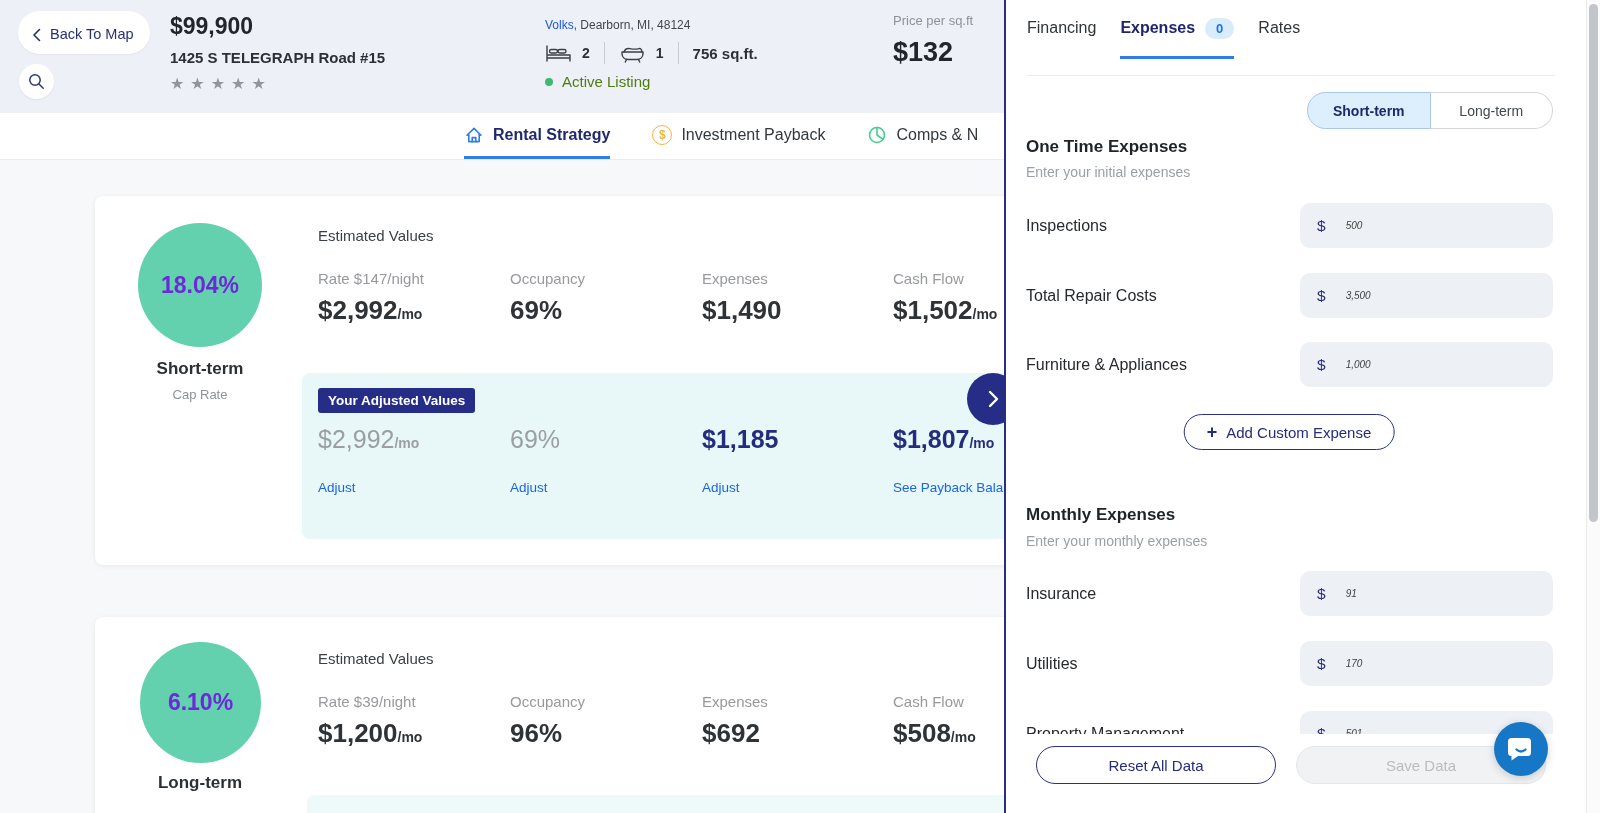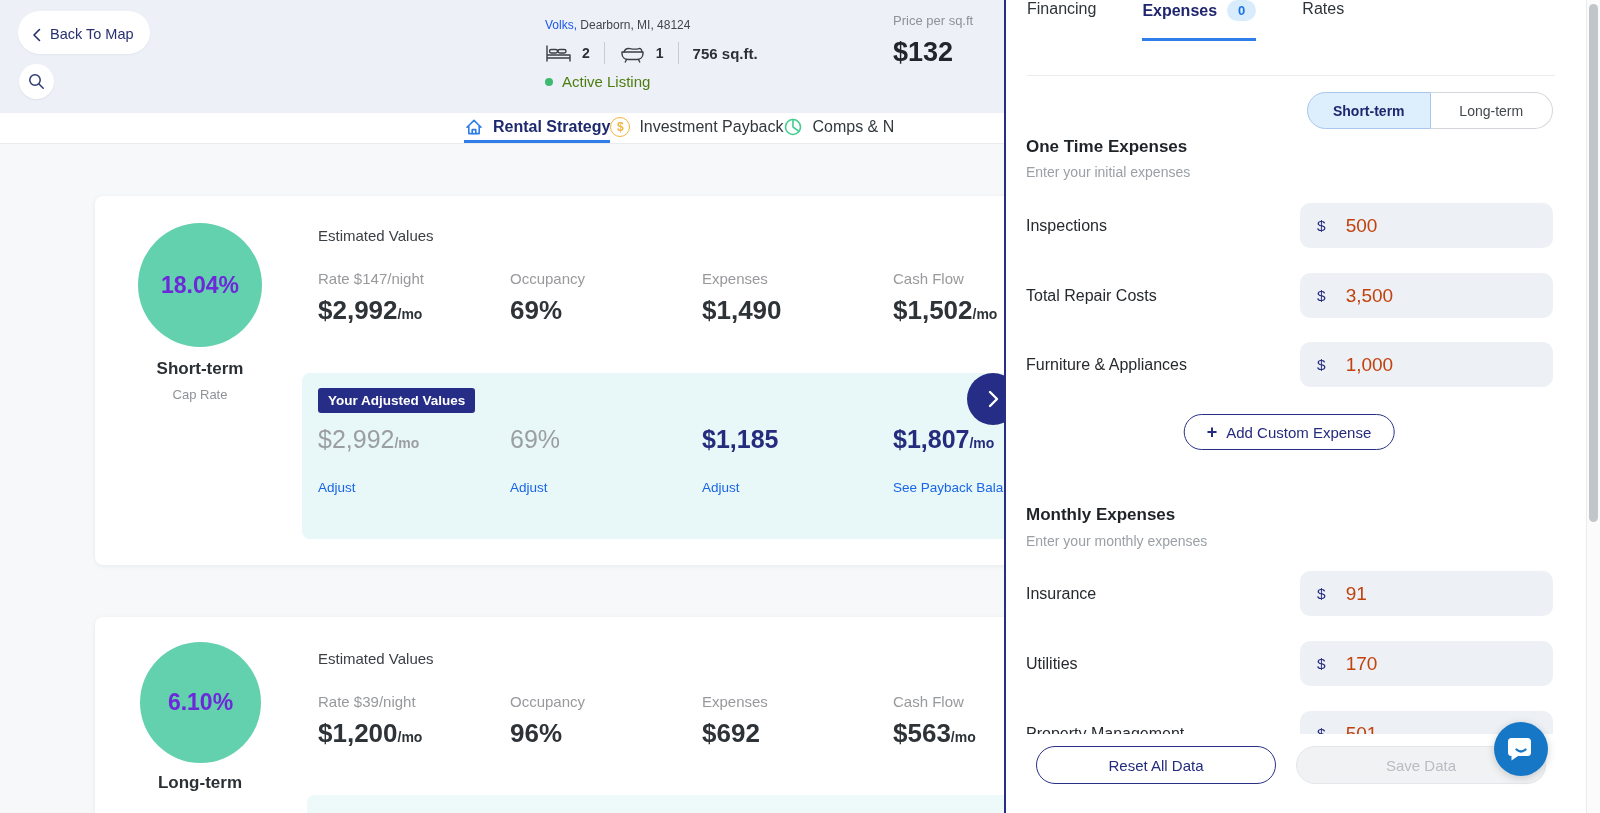--- a/index.html
+++ b/index.html
@@ -31,22 +31,22 @@
   .facts .area { font-size:15px; font-weight:700; color:#2c3136; }
   .status-line { margin-top:9px; display:flex; align-items:center; gap:9px; }
   .status-dot { width:8px; height:8px; border-radius:50%; background:#3dba6f; }
   .status-txt { font-size:15px; color:#4d7c0f; }
 
   .ppsf { position:absolute; left:893px; top:13px; white-space:nowrap; }
   .ppsf-label { font-size:13px; color:#8e9298; }
   .ppsf-val { margin-top:9px; font-size:27px; font-weight:700; color:#22262b; }
 
   
-  .tabbar { position:absolute; left:0; top:113px; width:1004px; height:31px; background:#fff; border-bottom:1px solid #e8ecef;
-    display:flex; align-items:stretch; padding-left:464px; white-space:nowrap; }
+  .tabbar { position:absolute; left:0; top:113px; width:1004px; height:47px; background:#fff; border-bottom:1px solid #e8ecef;
+    display:flex; align-items:stretch; padding-left:464px; gap:42px; white-space:nowrap; }
   .mtab { display:flex; align-items:center; gap:9px; font-size:16px; color:#33383d; cursor:pointer; border-bottom:3px solid transparent; }
   .mtab.active { color:#1f2a6e; font-weight:700; border-bottom-color:#2e7de8; }
   .coin { width:20px; height:20px; border:1.8px solid #efb63f; border-radius:50%; color:#efb63f; font-size:12px; font-weight:700;
     display:flex; align-items:center; justify-content:center; }
 
   .content { position:absolute; left:0; top:160px; width:1004px; height:653px; overflow:hidden; }
   .card { position:absolute; left:95px; width:950px; background:#fff; border-radius:8px; box-shadow:0 1px 5px rgba(30,40,60,.07); }
   .card1 { top:36px; height:369px; }
   .card2 { top:457px; height:400px; }
 
@@ -76,42 +76,42 @@
   .acell.muted .aval { color:#9b9ea2; font-weight:400; }
   .alink { display:block; margin-top:26px; font-size:13.5px; color:#1b66e8; text-decoration:none; cursor:pointer; }
 
   .next-circle { position:absolute; left:872px; top:177px; width:52px; height:52px; border-radius:50%; background:#262d86;
     border:none; display:flex; align-items:center; justify-content:center; cursor:pointer; z-index:5; }
 
   .strip { position:absolute; left:212px; top:178px; width:738px; height:40px; background:#edfaf9; border-radius:8px 8px 0 0; }
 
   
   .panel { position:absolute; left:1004px; top:0; width:596px; height:813px; background:#fff; border-left:2px solid #272e83; }
-  .ptabs { position:absolute; left:21px; top:0; right:45px; height:76px; display:flex; gap:46px; align-items:flex-start;
+  .ptabs { position:absolute; left:21px; top:0; right:45px; height:76px; display:flex; gap:24px; align-items:center;
     border-bottom:1px solid #e9edf0; }
   .ptab { font-size:16px; color:#2f3439; padding-bottom:17px; border-bottom:3px solid transparent; margin-bottom:-1px;
     display:flex; align-items:center; gap:10px; cursor:pointer; white-space:nowrap; }
   .ptab.active { color:#20266e; font-weight:700; border-bottom-color:#2e7de8; }
   .pbadge { background:#d9ecfc; color:#1a73e8; font-size:13px; font-weight:700; padding:3px 11px; border-radius:12px; }
 
   .toggle { position:absolute; left:301px; top:92px; width:246px; height:37px; display:flex; }
   .tg { flex:1; display:flex; align-items:center; justify-content:center; font-size:14px; cursor:pointer; }
   .tg-left { background:#ddeefc; border:1px solid #a9c7ee; border-radius:19px 0 0 19px; color:#20266e; font-weight:700; }
   .tg-right { background:#fff; border:1px solid #d3d7db; border-left:none; border-radius:0 19px 19px 0; color:#42474c; }
 
   .sect-title { position:absolute; left:20px; font-size:17px; font-weight:700; color:#1e2327; }
   .sect-sub { position:absolute; left:20px; font-size:14px; color:#9aa0a5; }
 
   .exp-row { position:absolute; left:20px; right:47px; height:45px; }
   .exp-label { position:absolute; left:0; top:50%; transform:translateY(-50%); font-size:16px; color:#26292d; white-space:nowrap; }
   .exp-input { position:absolute; right:0; top:0; width:253px; height:45px; background:#edf0f5; border-radius:10px;
     display:flex; align-items:center; padding-left:17px; gap:20px; }
   .cur { font-size:15.5px; color:#252b7d; }
-  .exp-input input { border:none; background:transparent; outline:none; width:160px; font-size:19px; color:#c2410c;
-    font-family:"Liberation Sans", sans-serif; }
+  .exp-input input { border:none; background:transparent; outline:none; width:160px; font-size:10px; color:#404040;
+    font-family:"Liberation Sans", sans-serif;font-style:italic; }
 
   .add-btn { position:absolute; left:283px; top:414px; transform:translateX(-50%); height:36px; padding:0 22px;
     background:#fff; border:1px solid #2a3086; border-radius:18px; color:#252b7d; font-size:15px;
     display:flex; align-items:center; gap:9px; cursor:pointer; white-space:nowrap; font-family:"Liberation Sans", sans-serif; }
   .plus { font-size:18px; font-weight:700; line-height:1; }
 
   .pfooter { position:absolute; left:0; right:14px; bottom:0; height:79px; background:#fff; }
   .btn { position:absolute; top:12px; height:38px; border-radius:19px; font-size:15px; cursor:pointer;
     font-family:"Liberation Sans", sans-serif; }
   .btn-reset { left:30px; width:240px; background:#fff; border:1.5px solid #2a3086; color:#252b7d; }
@@ -137,20 +137,25 @@
           </svg>
         <span>Back To Map</span>
       </div>
       <button class="search-btn">
         <svg width="17" height="17" viewBox="0 0 17 17" fill="none">
             <circle cx="7" cy="7" r="5.2" stroke="#2c3a72" stroke-width="1.5"></circle>
             <path d="M11 11l4.2 4.2" stroke="#2c3a72" stroke-width="1.5" stroke-linecap="round"></path>
           </svg>
       </button>
 
+      <div class="price-block">
+        <div class="price">$99,900</div>
+        <div class="addr">1425 S TELEGRAPH Road #15</div>
+        <div class="stars">★★★★★</div>
+      </div>
 
       <div class="loc-block">
         <div class="loc-line">
           <a>Volks,</a>
           <span>Dearborn, MI, 48124</span>
         </div>
         <div class="facts">
           <svg width="27" height="19" viewBox="0 0 27 19" fill="none" stroke="#3a3f45" stroke-width="1.4" stroke-linecap="round" stroke-linejoin="round">
               <path d="M2 17v-6M2 11V2M2 11h23v6M25 17v-3M2 14h23"></path>
               <rect x="4.5" y="5.5" width="8" height="3.5" rx="1.7"></rect>
@@ -269,21 +274,21 @@
         <div class="col col-1">
           <div class="col-label">Occupancy</div>
           <div class="col-value"><span>96%</span><span class="sfx"></span></div>
         </div>
         <div class="col col-2">
           <div class="col-label">Expenses</div>
           <div class="col-value"><span>$692</span><span class="sfx"></span></div>
         </div>
         <div class="col col-3">
           <div class="col-label">Cash Flow</div>
-          <div class="col-value"><span>$563</span><span class="sfx">/mo</span></div>
+          <div class="col-value"><span>$508</span><span class="sfx">/mo</span></div>
         </div>
 
         <div class="strip"></div>
       </article>
 
     </div>
   </section>
 
   <aside class="panel">
 

